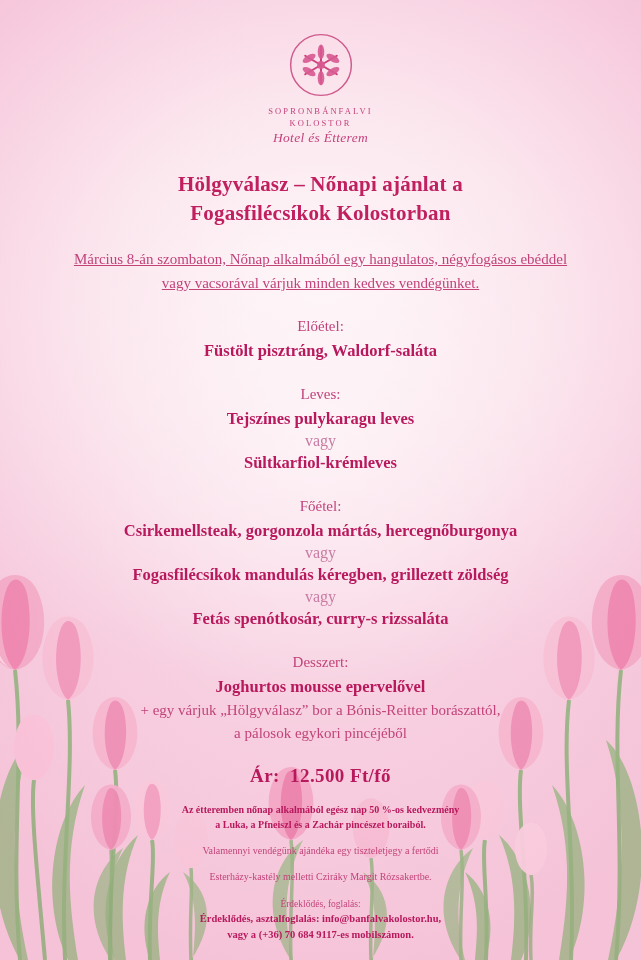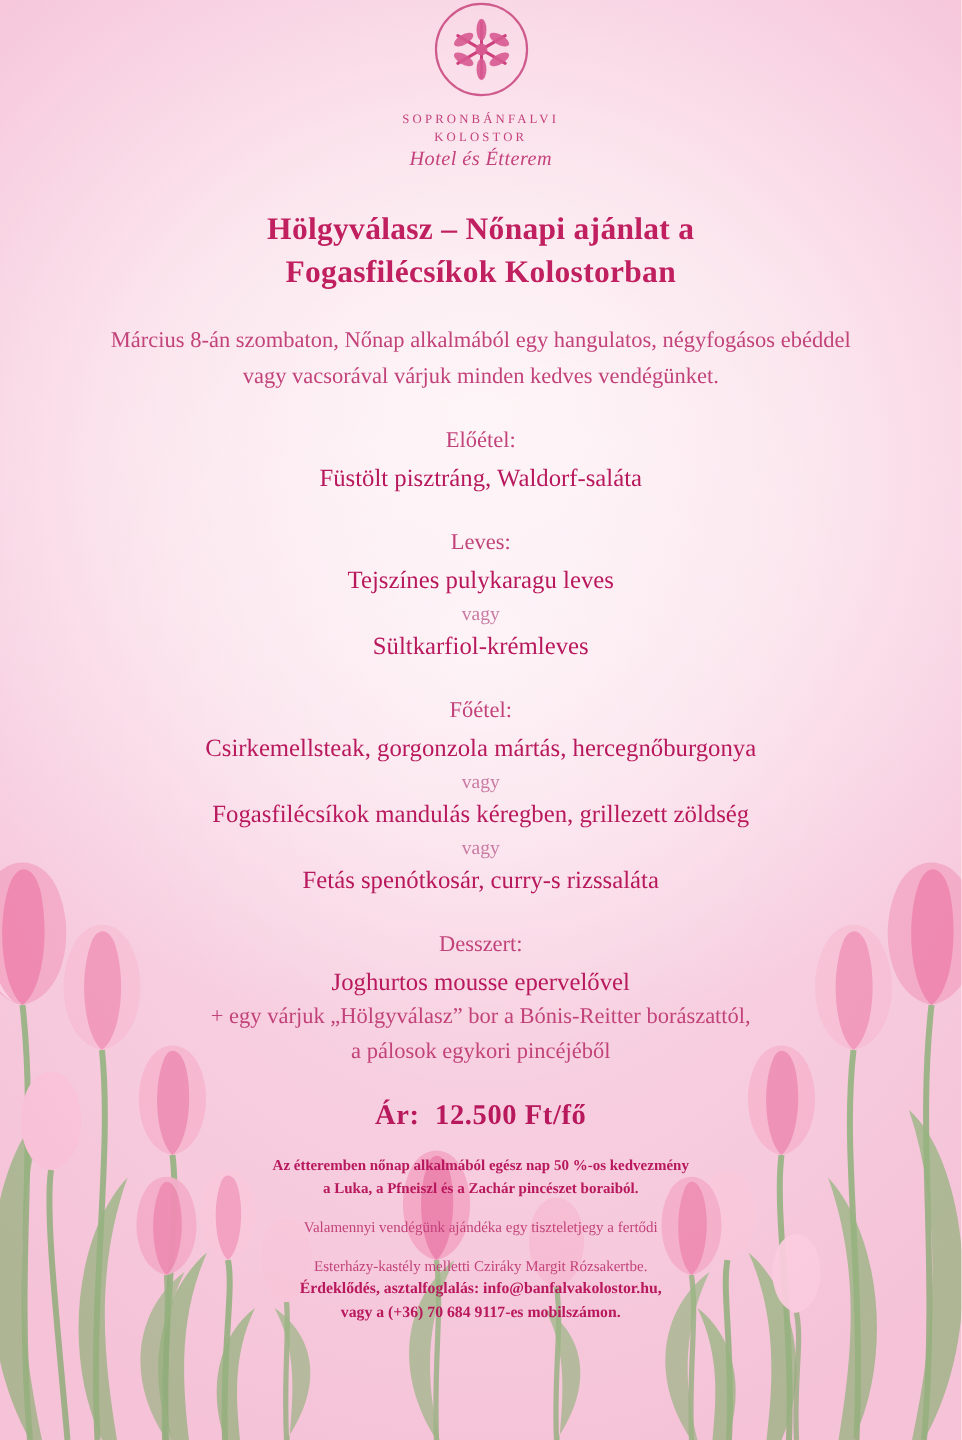--- a/index.html
+++ b/index.html
@@ -48,20 +48,21 @@
     position: relative;
     z-index: 5;
     width: 100%;
     height: 100%;
     text-align: center;
     color: #c0306e;
   }
 
   
   .logo-block {
+    margin-top: 32px;
   }
   .logo-mark {
     width: 66px;
     height: 66px;
     margin: 0 auto 7px;
     display: block;
   }
   .logo-name {
     font-family: "Liberation Serif", serif;
     font-size: 8.5px;
@@ -90,39 +91,40 @@
     letter-spacing: .2px;
   }
 
   
   .intro {
     margin: 19px auto 0;
     width: 530px;
     font-size: 15px;
     line-height: 24px;
     color: #c2437a;
+    text-decoration: underline;
   }
 
   
   .course {
     margin-top: 20px;
   }
   .course-label {
     font-size: 15px;
     color: #c2437a;
     line-height: 23px;
   }
   .course-item {
     font-size: 16.5px;
-    font-weight: normal;
+    font-weight: bold;
     color: #b8185c;
     line-height: 25px;
   }
   .course-or {
-    font-size: 13px;
+    font-size: 16px;
     color: #c97ba3;
     line-height: 19px;
   }
   .course-plain {
     font-size: 15px;
     color: #c2437a;
     line-height: 23px;
   }
 
   
@@ -356,18 +358,19 @@
       <span>12.500 Ft/fő</span>
     </div>
 
     <div class="notes">
       <div class="note-strong">Az étteremben nőnap alkalmából egész nap 50 %-os kedvezmény</div>
       <div class="note-strong">a Luka, a Pfneiszl és a Zachár pincészet boraiból.</div>
 
       <div class="note">Valamennyi vendégünk ajándéka egy tiszteletjegy a fertődi</div>
       <div class="note">Esterházy-kastély melletti Cziráky Margit Rózsakertbe.</div>
 
+      <div class="contact-label">Érdeklődés, foglalás:</div>
       <div class="contact">Érdeklődés, asztalfoglalás: info@banfalvakolostor.hu,</div>
       <div class="contact">vagy a (+36) 70 684 9117-es mobilszámon.</div>
     </div>
 
   </div>
 </div>
 
 </body></html>

